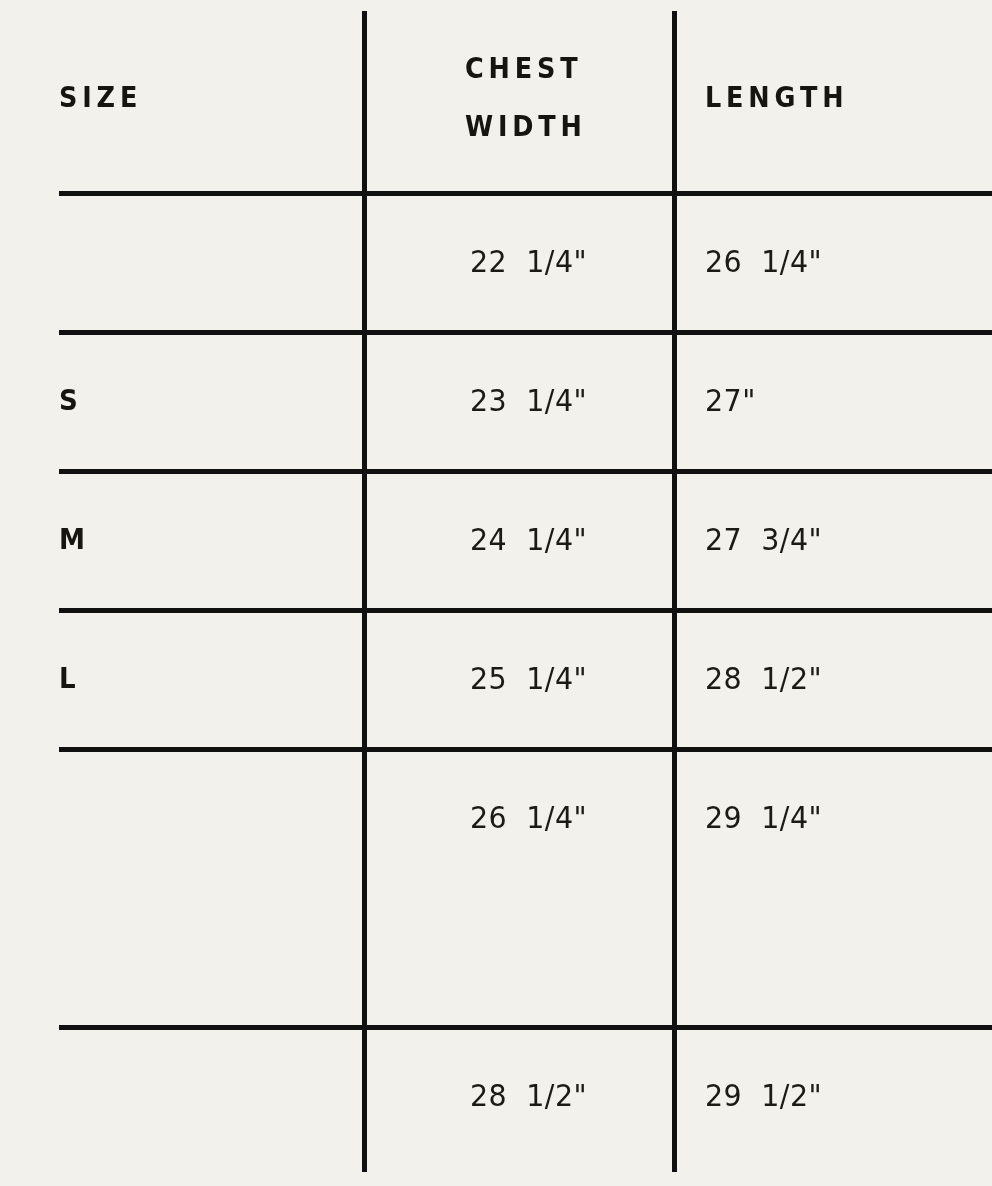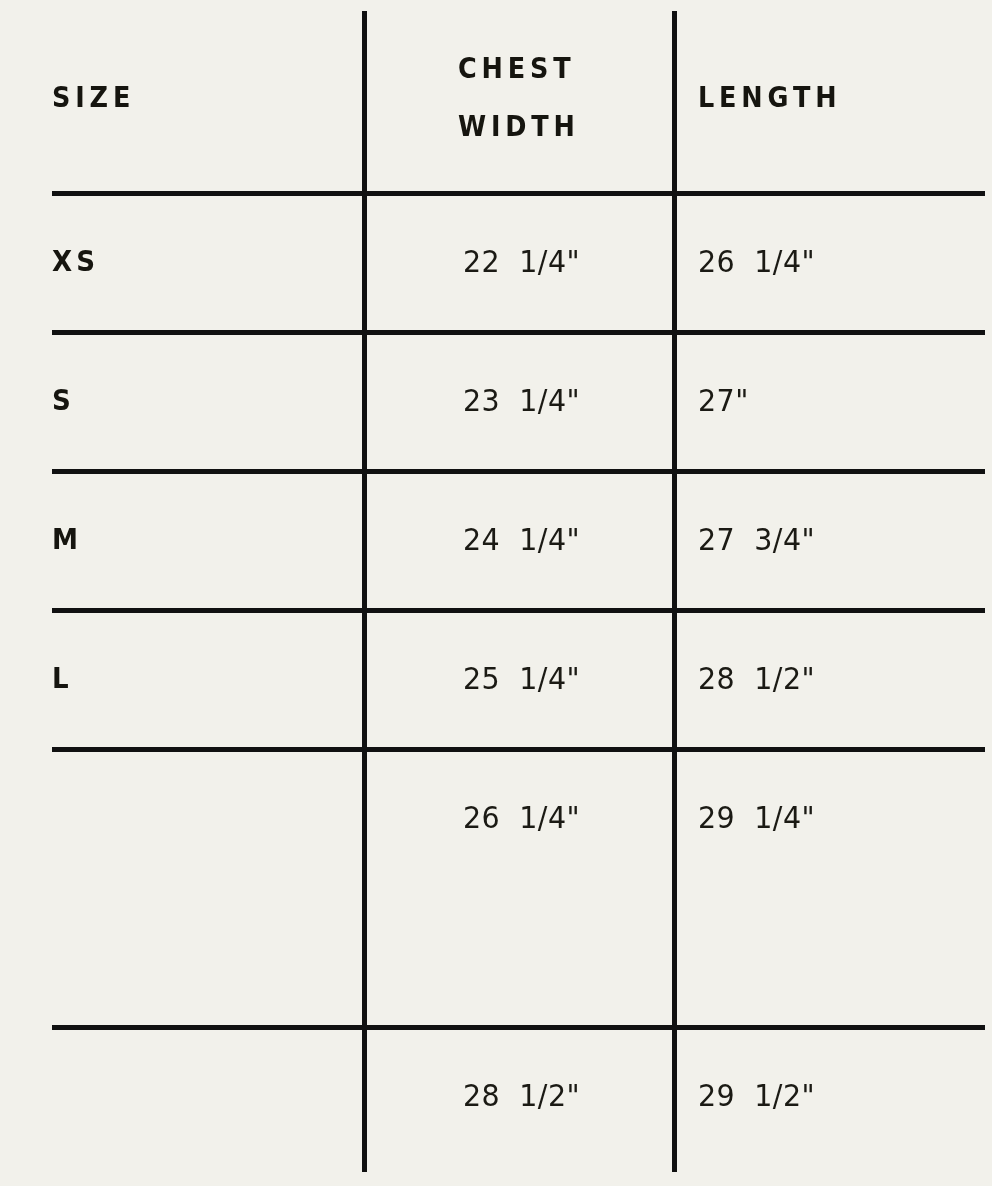--- a/index.html
+++ b/index.html
@@ -36,21 +36,21 @@
   .table {
     position: absolute;
     left: 0;
     top: 0;
     width: 992px;
     height: 1186px;
   }
 
   .row {
     position: absolute;
-    left: 0;
+    left: 7px;
     width: 884px;
     display: block;
   }
 
   
   .row .h-rule {
     position: absolute;
     left: 52px;
     top: 0;
     width: 933px;
@@ -139,23 +139,20 @@
         </div>
         <div class="cell c-length">
           <span class="head-label">LENGTH</span>
         </div>
       </div>
     </div>
 
     <div class="row body-row" style="top:191px">
       <div class="h-rule"></div>
       <div class="cells">
-        <div class="cell c-size">
-          <span class="size-label">XS</span>
-        </div>
         <div class="cell c-chest">
           <span class="measure">22  1/4"</span>
         </div>
         <div class="cell c-length">
           <span class="measure">26  1/4"</span>
         </div>
       </div>
     </div>
 
     <div class="row body-row" style="top:330px">

